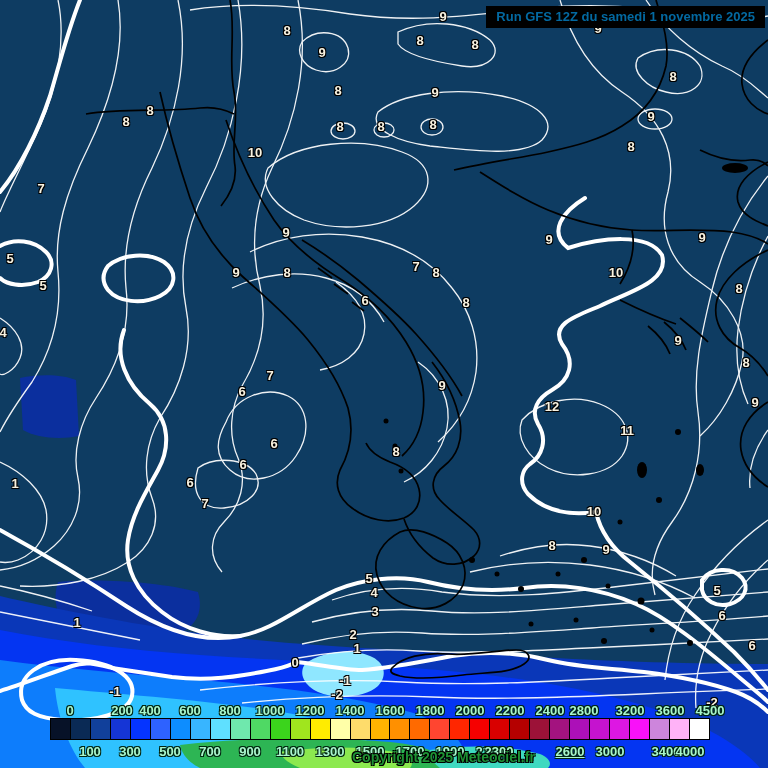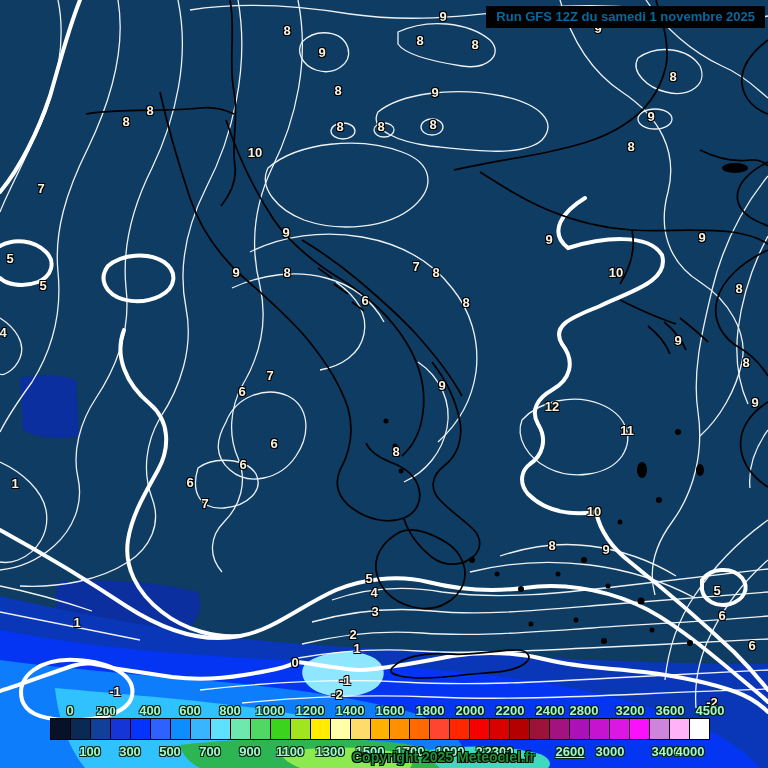--- a/index.html
+++ b/index.html
@@ -257,21 +257,21 @@
       <div class="cbcell" style="background: rgb(172, 16, 184);"></div>
       <div class="cbcell" style="background: rgb(197, 19, 207);"></div>
       <div class="cbcell" style="background: rgb(221, 23, 227);"></div>
       <div class="cbcell" style="background: rgb(249, 17, 249);"></div>
       <div class="cbcell" style="background: rgb(205, 133, 220);"></div>
       <div class="cbcell" style="background: rgb(255, 178, 247);"></div>
       <div class="cbcell" style="background: rgb(255, 255, 255);"></div>
     </div>
   <div>
       <div class="sclabel" style="left: 70px; top: 703px;">0</div>
-      <div class="sclabel" style="left: 106px; top: 703px; font-family: Liberation Serif, serif;">200</div>
+      <div class="sclabel" style="left: 122px; top: 703px;">200</div>
       <div class="sclabel" style="left: 150px; top: 703px;">400</div>
       <div class="sclabel" style="left: 190px; top: 703px;">600</div>
       <div class="sclabel" style="left: 230px; top: 703px;">800</div>
       <div class="sclabel" style="left: 270px; top: 703px;">1000</div>
       <div class="sclabel" style="left: 310px; top: 703px;">1200</div>
       <div class="sclabel" style="left: 350px; top: 703px;">1400</div>
       <div class="sclabel" style="left: 390px; top: 703px;">1600</div>
       <div class="sclabel" style="left: 430px; top: 703px;">1800</div>
       <div class="sclabel" style="left: 470px; top: 703px;">2000</div>
       <div class="sclabel" style="left: 510px; top: 703px;">2200</div>

